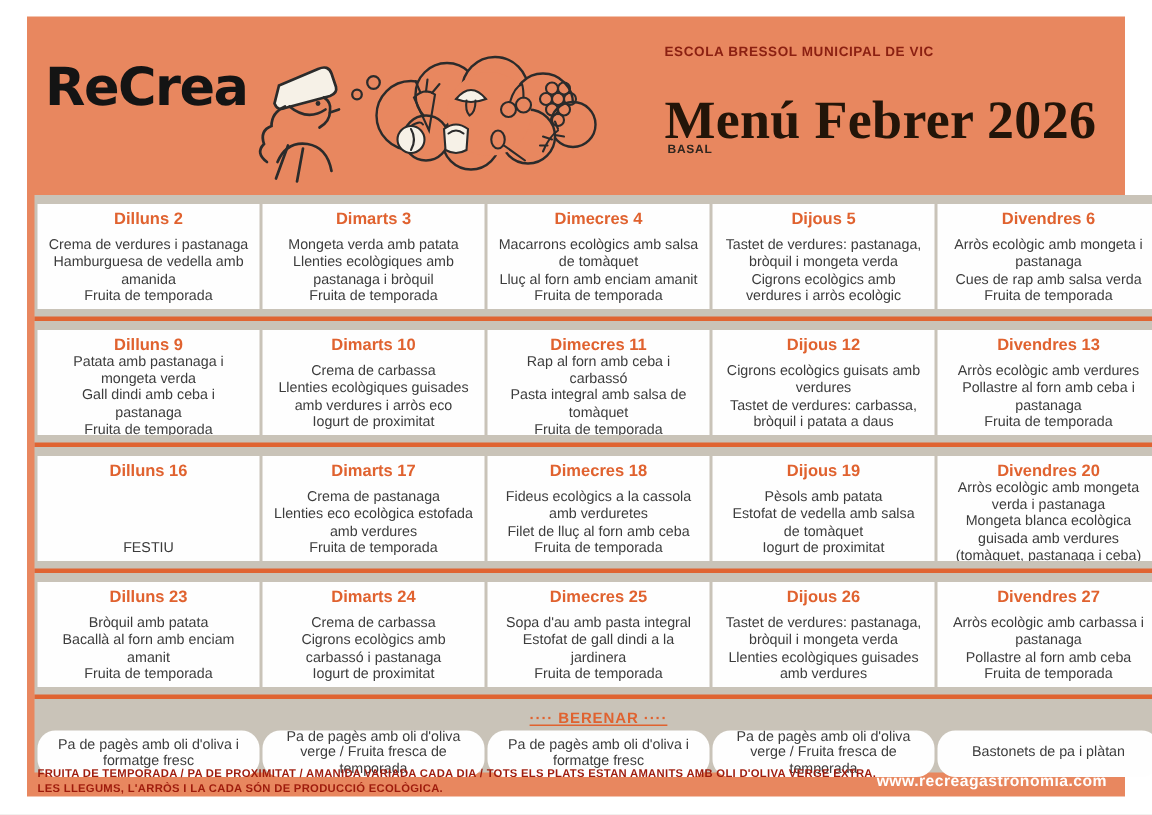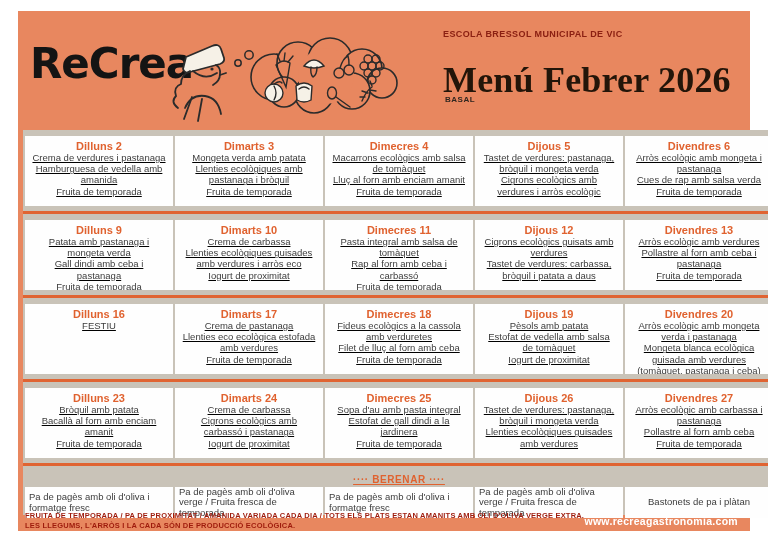--- a/index.html
+++ b/index.html
@@ -12,42 +12,42 @@
     --maroon:#8B2012;
     --footer-red:#9E1B0C;
     --title-ink:#231509;
   }
   *{margin:0;padding:0;box-sizing:border-box;}
   body{background:#fff;font-family:"Liberation Sans",sans-serif;}
   .page{position:relative;width:768px;height:543px;background:#ffffff;overflow:hidden;}
   .sheet{position:absolute;left:18px;top:11px;width:732px;height:520px;background:var(--orange);}
 
   
-  .brand{position:absolute;left:12px;top:28px;font-size:42px;font-weight:800;color:#141414;
+  .brand{position:absolute;left:12px;top:28px;font-size:35px;font-weight:800;color:#141414;
          font-family:"DejaVu Sans",sans-serif;letter-spacing:-1px;}
   .illustration{position:absolute;left:128px;top:20px;}
   .school{position:absolute;left:425px;top:18px;font-size:9px;font-weight:700;color:var(--maroon);letter-spacing:.4px;}
   .title{position:absolute;left:425px;top:48px;font-size:36px;font-weight:700;color:var(--title-ink);
          font-family:"Liberation Serif",serif;letter-spacing:.2px;}
   .subtitle{position:absolute;left:427px;top:84px;font-size:8px;font-weight:700;color:#30261f;letter-spacing:.5px;}
 
   
   .menu-table{position:absolute;left:5px;top:119px;width:752px;background:var(--gray);
               padding:6px 2px 2px 2px;display:flex;flex-direction:column;}
   .week-row{display:grid;grid-template-columns:repeat(5,1fr);gap:2px;height:70px;}
   .week-divider{height:3px;background:var(--rule);margin:5px -2px 6px -2px;}
   .day-cell{background:var(--cell);overflow:hidden;display:flex;flex-direction:column;text-align:center;padding:2px 2px 3px 2px;}
   .day-header{color:var(--accent);font-weight:700;font-size:11px;padding-top:2px;}
-  .items{flex:1;display:flex;flex-direction:column;justify-content:flex-start;text-decoration:underline;}
+  .items{flex:1;display:flex;flex-direction:column;justify-content:flex-end;}
   .menu-item{font-size:9.5px;color:var(--ink);line-height:1.18;padding:0 5px;}
   .berenar-band{height:15px;display:flex;align-items:center;justify-content:center;
                 color:var(--accent);font-weight:700;font-size:10px;letter-spacing:.6px;text-decoration:underline;}
   .berenar-row{display:grid;grid-template-columns:repeat(5,1fr);gap:2px;height:26px;}
   .berenar-cell{background:var(--cell);display:flex;align-items:center;justify-content:center;
-                text-align:left;font-size:9.5px;color:var(--ink);line-height:1.1;padding:0 4px;}
+                text-align:center;font-size:9.5px;color:var(--ink);line-height:1.1;padding:0 4px;border-radius:12px;}
 
   
   .footer-notes{position:absolute;left:7px;top:500px;width:560px;font-size:7.5px;font-weight:700;
                 color:var(--footer-red);line-height:1.35;letter-spacing:.2px;}
   .website{position:absolute;right:12px;top:504px;font-size:10.5px;font-weight:700;color:#ffffff;letter-spacing:.3px;}
 </style>
 </head>
 <body>
 
 <div class="page">
@@ -187,22 +187,22 @@
               <div class="day-header">Dimarts 10</div>
               <div class="items">
                 <div class="menu-item">Crema de carbassa</div>
                 <div class="menu-item">Llenties ecològiques guisades amb verdures i arròs eco</div>
                 <div class="menu-item">Iogurt de proximitat</div>
               </div>
             </div>
             <div class="day-cell">
               <div class="day-header">Dimecres 11</div>
               <div class="items">
+                <div class="menu-item">Rap al forn amb ceba i carbassó</div>
                 <div class="menu-item">Pasta integral amb salsa de tomàquet</div>
-                <div class="menu-item">Rap al forn amb ceba i carbassó</div>
                 <div class="menu-item">Fruita de temporada</div>
               </div>
             </div>
             <div class="day-cell">
               <div class="day-header">Dijous 12</div>
               <div class="items">
                 <div class="menu-item">Cigrons ecològics guisats amb verdures</div>
                 <div class="menu-item">Tastet de verdures: carbassa, bròquil i patata a daus</div>
               </div>
             </div>

